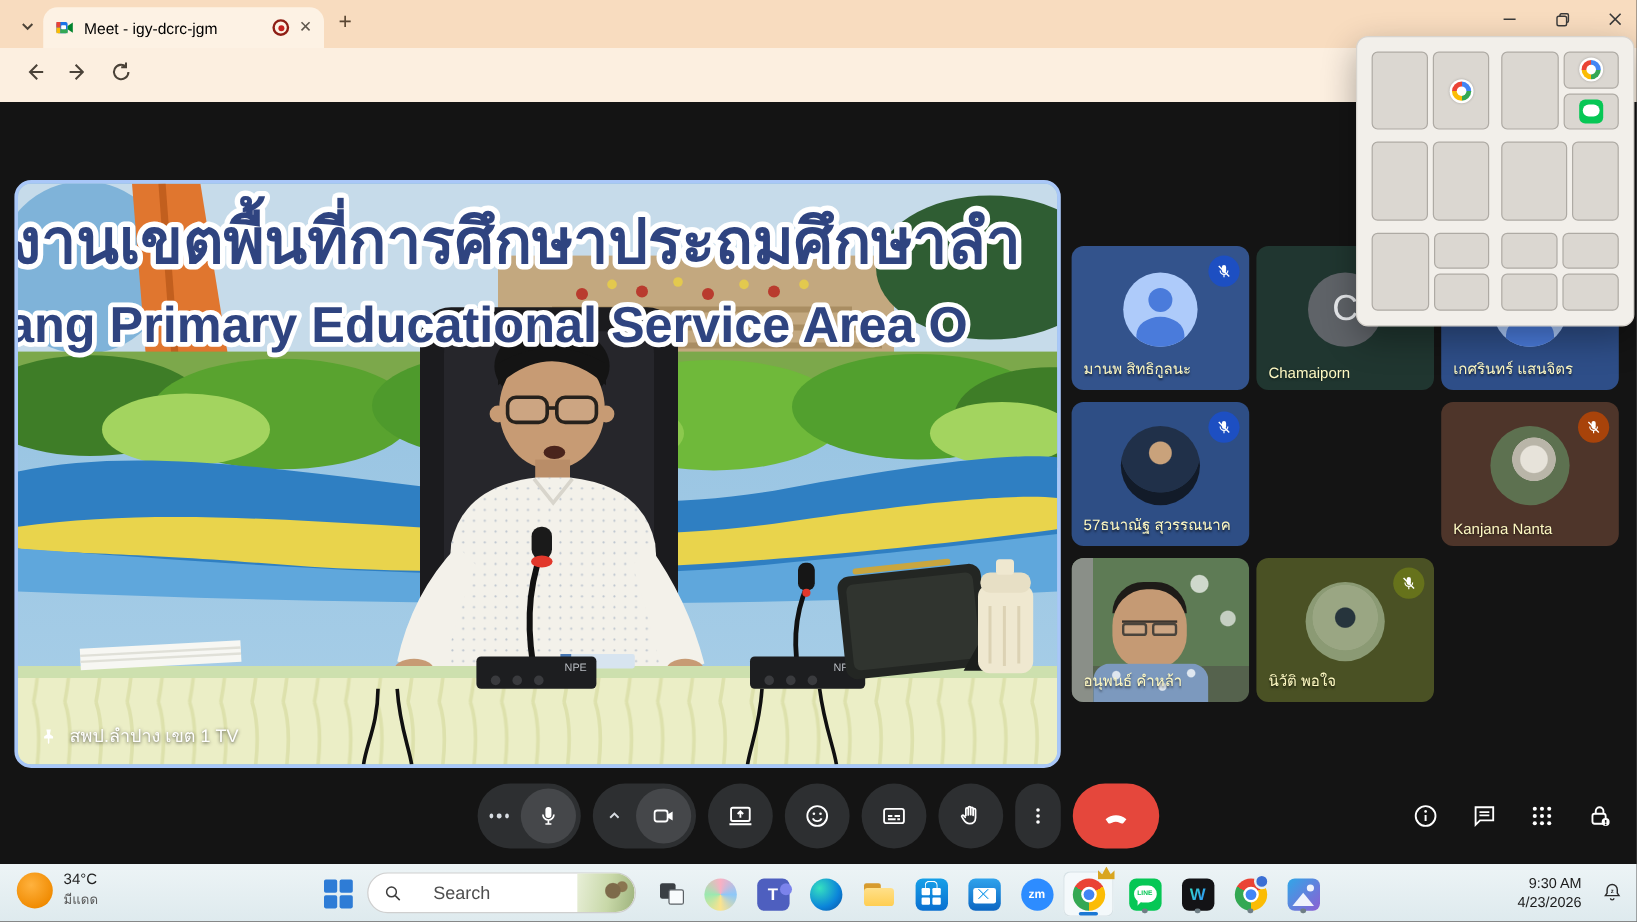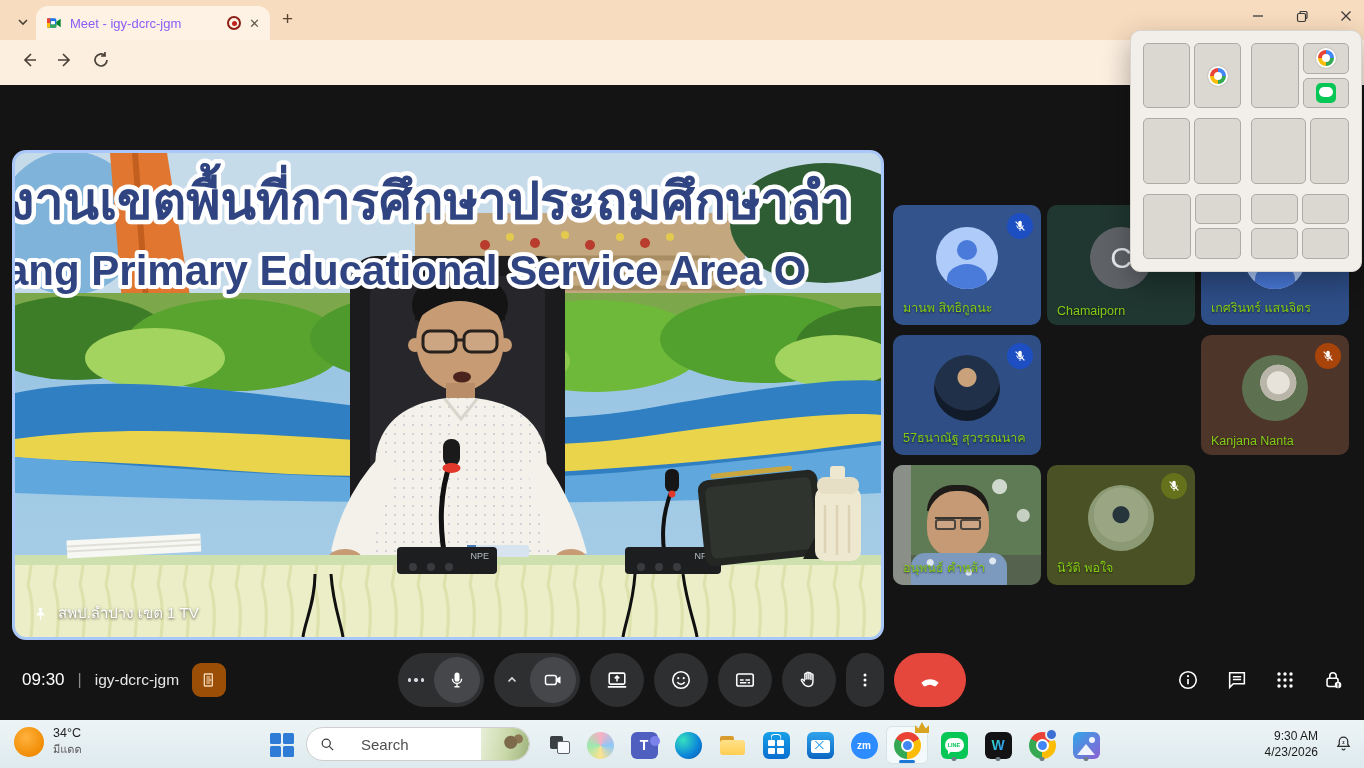--- a/index.html
+++ b/index.html
@@ -5,21 +5,21 @@
   * { margin:0; padding:0; box-sizing:border-box; }
   body { font-family:"Liberation Sans","DejaVu Sans",sans-serif; }
   .screen { position:relative; width:1364px; height:768px; overflow:hidden; background:#141414; }
 
   
   .titlebar { position:absolute; left:0; top:0; width:1364px; height:40px; background:#F8DCBF; }
   .tab-chevron { position:absolute; left:10px; top:9px; width:26px; height:26px; border-radius:7px;
     display:flex; align-items:center; justify-content:center; color:#4c4337; }
   .tab { position:absolute; left:36px; top:6px; width:234px; height:34px; background:#FDF2E4;
     border-radius:12px 12px 0 0; display:flex; align-items:center; padding:0 10px; gap:8px; }
-  .tab-title { flex:1; font-size:13px; color:#8b5cf6; white-space:nowrap; overflow:hidden; text-overflow:ellipsis; }
+  .tab-title { flex:1; font-size:13px; color:#000000; white-space:nowrap; overflow:hidden; text-overflow:ellipsis; }
   .rec-dot { width:14px; height:14px; border-radius:50%; border:2px solid #8E1E14; position:relative; flex:0 0 auto; }
   .rec-dot::after { content:""; position:absolute; inset:2.5px; border-radius:50%; background:#C5221F; }
   .tab-close { font-size:13px; color:#5f584e; flex:0 0 auto; }
   .newtab { position:absolute; left:282px; top:8px; font-size:19px; color:#5a4632; }
   .wincontrols { position:absolute; right:10px; top:8px; display:flex; gap:28px; align-items:center; color:#3a3a3a; }
   .wc { width:16px; height:16px; display:flex; align-items:center; justify-content:center; }
 
   
   .toolbar { position:absolute; left:0; top:40px; width:1364px; height:45px; background:#FCEFE0; }
   .nav-ic { position:absolute; top:11px; font-size:17px; color:#4a4238; }
@@ -46,21 +46,21 @@
     border-radius:14px; overflow:hidden; background:#9cc4e0; }
   .main-video svg { display:block; }
   .pin-label { position:absolute; left:18px; bottom:12px; display:flex; align-items:center; gap:10px;
     color:#fff; font-size:15px; text-shadow:0 1px 3px rgba(0,0,0,.7); }
 
   
   .tile { position:absolute; width:148px; height:120px; border-radius:10px; overflow:hidden; }
   .t1{left:893px;top:120px}.t2{left:1047px;top:120px}.t3{left:1201px;top:120px}
   .t4{left:893px;top:250px}.t5{left:1047px;top:250px}.t6{left:1201px;top:250px}
   .t7{left:893px;top:380px}.t8{left:1047px;top:380px}.t9{left:1201px;top:380px}
-  .tname { position:absolute; left:10px; bottom:7px; color:#84cc16; font-size:12.5px; font-weight:500;
+  .tname { position:absolute; left:10px; bottom:7px; color:#fef9c3; font-size:12.5px; font-weight:500;
     text-shadow:0 1px 2px rgba(0,0,0,.65); white-space:nowrap; overflow:hidden; max-width:132px; }
   .badge { position:absolute; top:8px; right:8px; width:26px; height:26px; border-radius:50%;
     display:flex; align-items:center; justify-content:center; }
   .person-ava { position:absolute; left:50%; top:44%; transform:translate(-50%,-50%); width:62px; height:62px;
     border-radius:50%; background:#AECBFA; overflow:hidden; }
   .person-ava::before { content:""; position:absolute; left:50%; top:13px; transform:translateX(-50%);
     width:20px; height:20px; border-radius:50%; background:#4A7BDB; }
   .person-ava::after { content:""; position:absolute; left:50%; top:37px; transform:translateX(-50%);
     width:40px; height:30px; border-radius:50% 50% 0 0; background:#4A7BDB; }
   .letter-ava { position:absolute; left:50%; top:44%; transform:translate(-50%,-50%); width:62px; height:62px;
@@ -484,32 +484,20 @@
             <path d="M12 14.5 a3 3 0 0 0 3-3 V6 a3 3 0 0 0 -6 0 v5.5 a3 3 0 0 0 3 3z" fill="#fff"></path>
             <path d="M6.5 11 a5.5 5.5 0 0 0 11 0 M12 17 v3.5" stroke="#fff" stroke-width="1.7" fill="none"></path>
             <line x1="4.5" y1="4.5" x2="19.5" y2="19.5" stroke="#fff" stroke-width="2"></line>
           </svg>
       </div>
       <div class="tname">นิวัติ พอใจ</div>
     </div>
 
 
     <div class="cbar">
-      <div class="cbar-left">
-        <span class="c-time">09:30</span>
-        <span class="c-sep">|</span>
-        <span class="c-code">igy-dcrc-jgm</span>
-        <span class="door">
-          <svg class="ic" width="16" height="16" viewBox="0 0 24 24">
-              <rect x="5" y="3" width="12" height="18" rx="1" fill="none" stroke="#F6D9B8" stroke-width="2"></rect>
-              <rect x="8" y="6" width="6" height="12" fill="#F6D9B8" opacity=".55"></rect>
-              <circle cx="14.2" cy="12" r="1.3" fill="#F6D9B8"></circle>
-            </svg>
-        </span>
-      </div>
 
       <div class="cbar-center">
         <div class="pillbtn">
           <span class="pill-left">
               <span class="dots3h">
                 <span></span>
                 <span></span>
                 <span></span>
               </span>
             </span>

